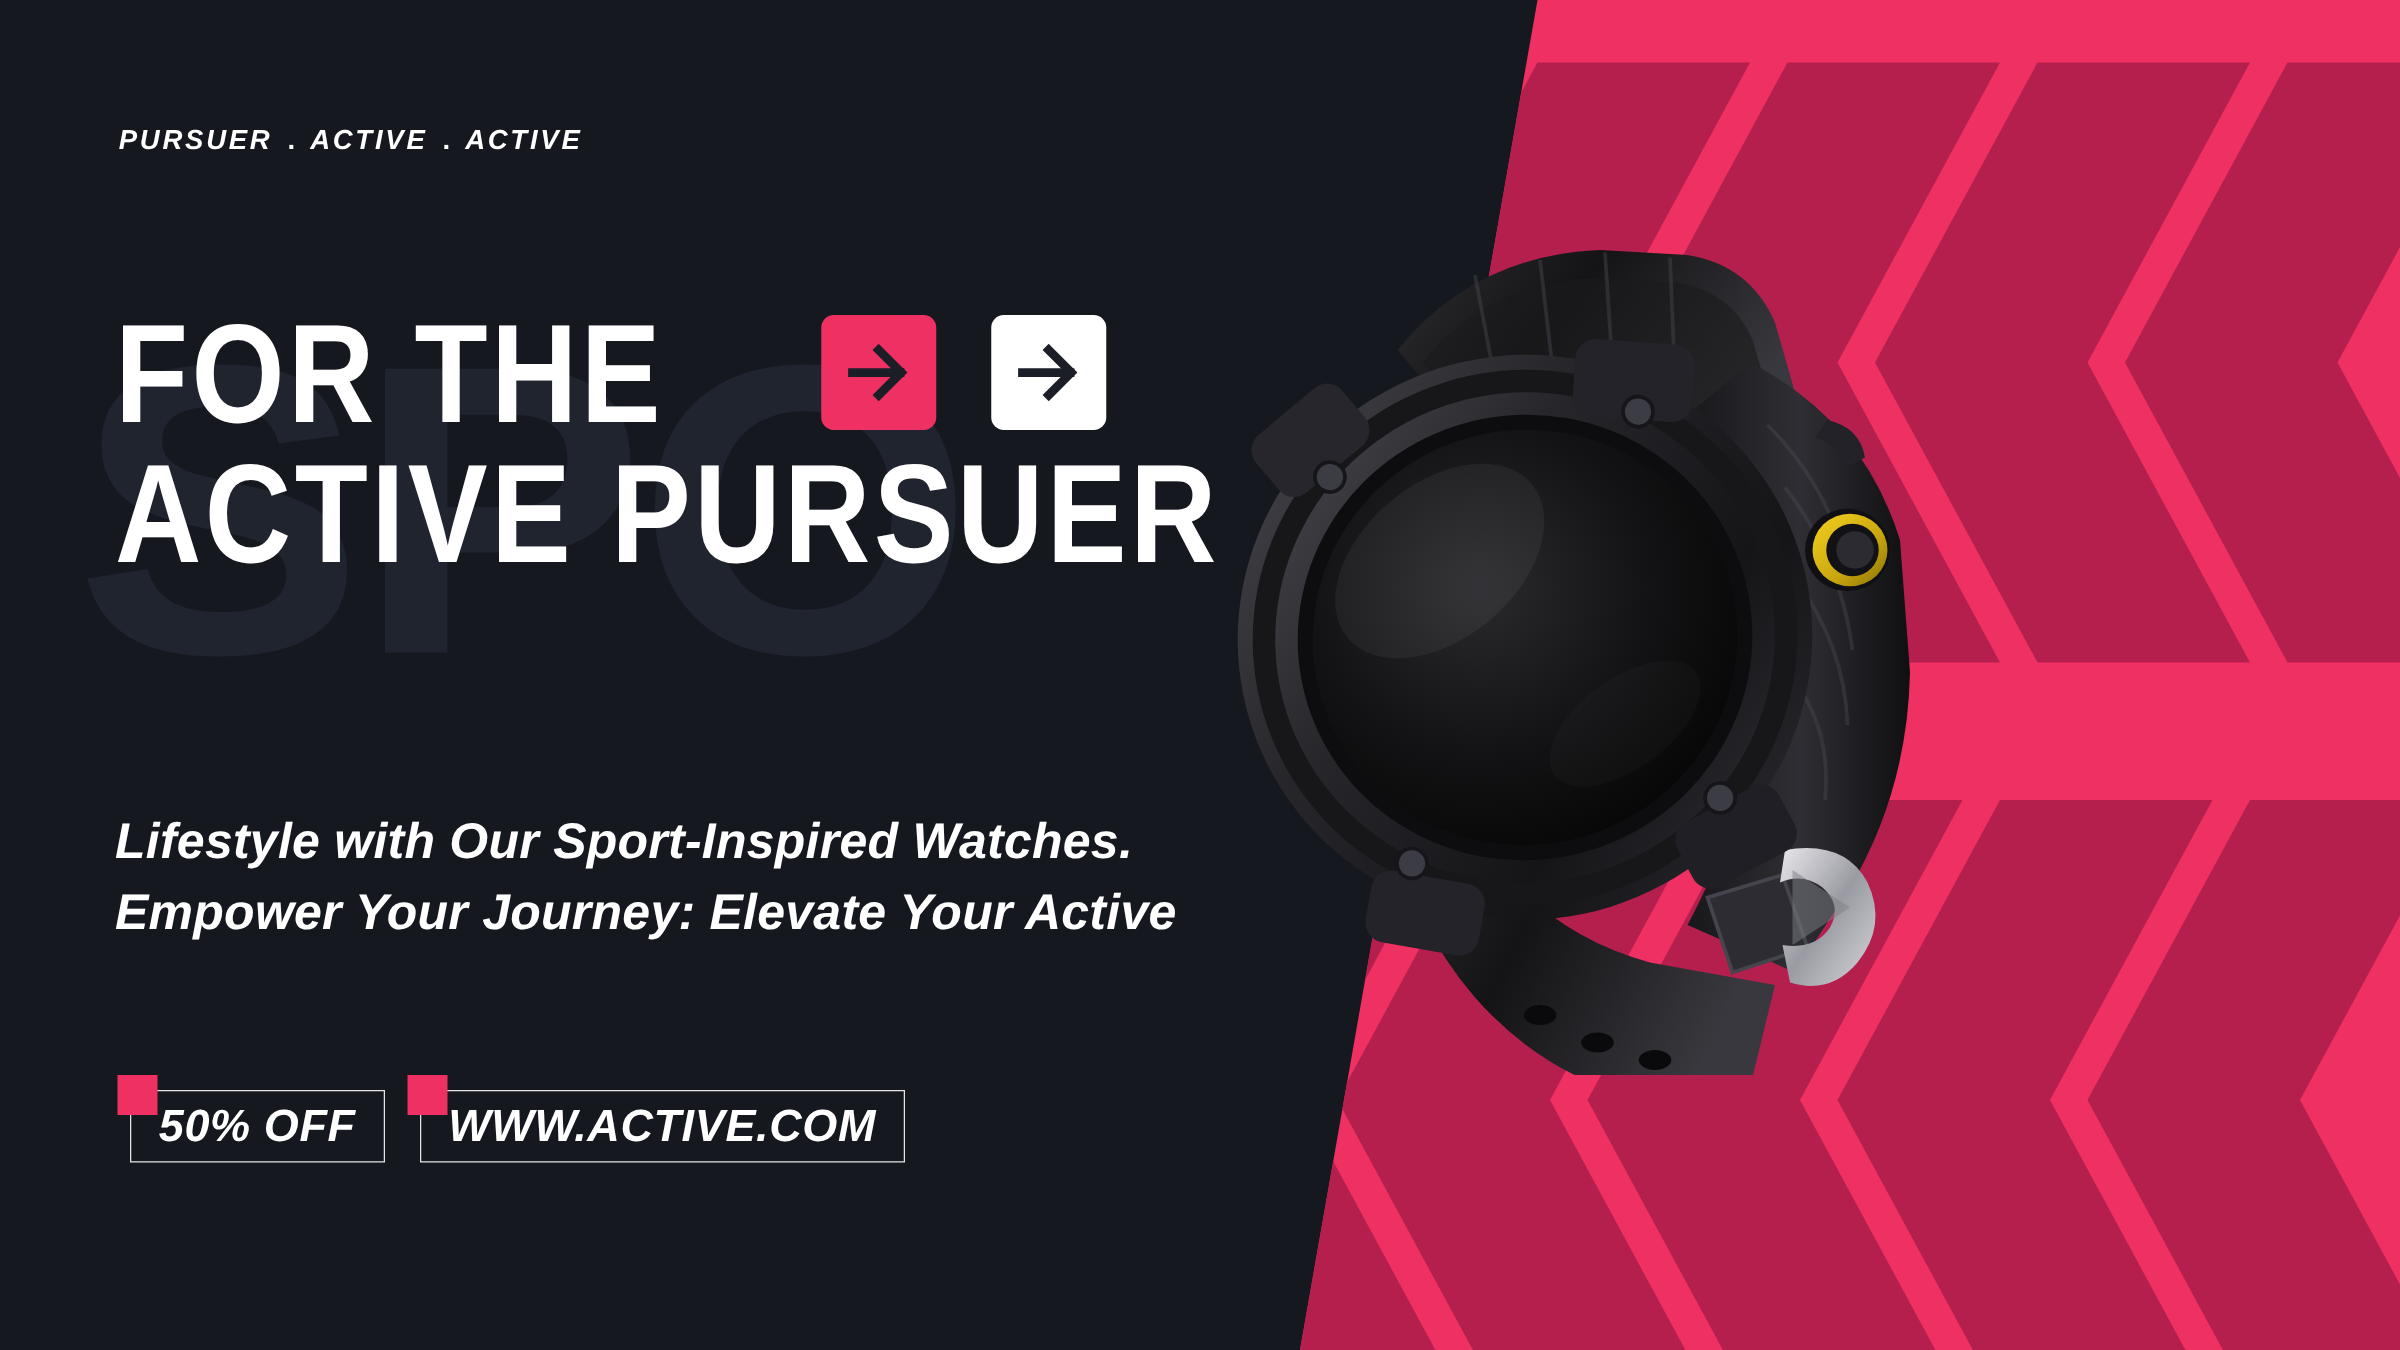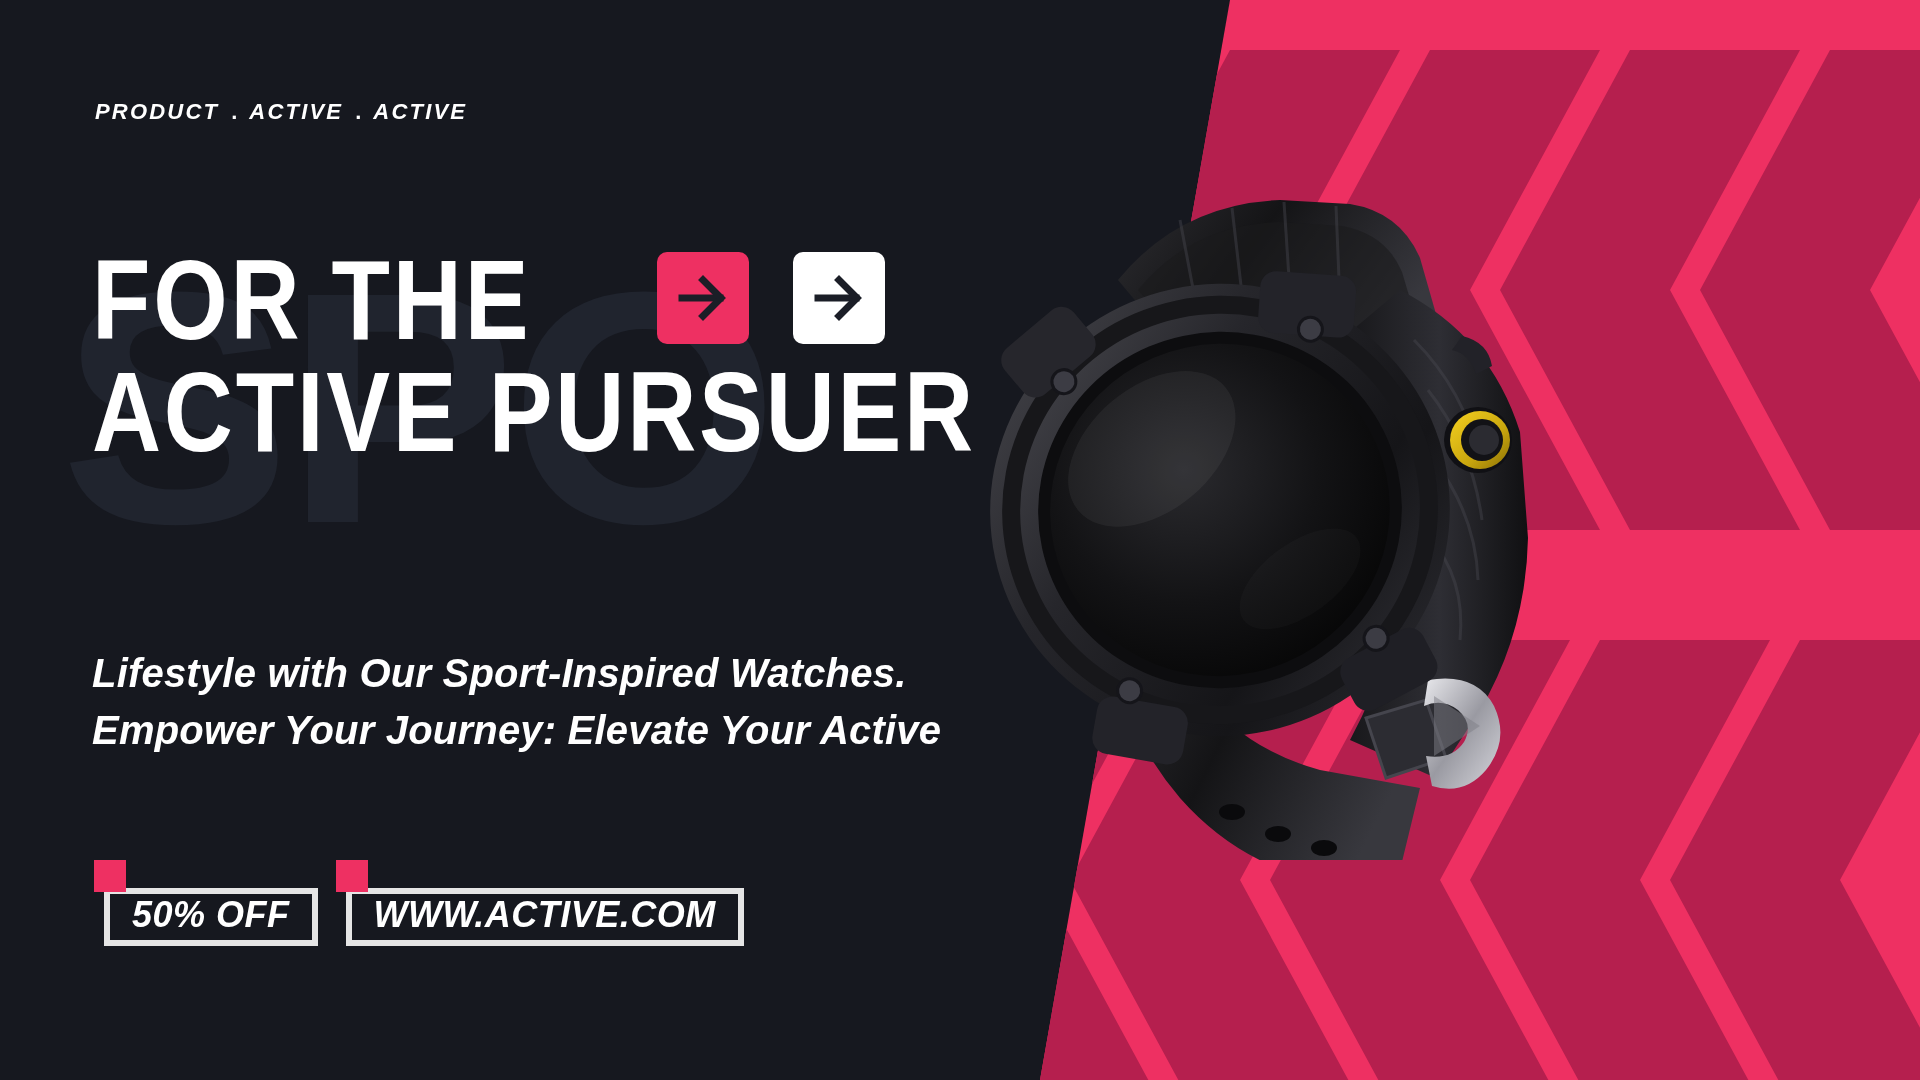--- a/index.html
+++ b/index.html
@@ -133,24 +133,24 @@
   .badge-wrap { position:relative; }
   .badge-square {
     position:absolute;
     left:0; top:0;
     width:32px; height:32px;
     background:#EE3062;
     z-index:2;
   }
   .badge-box {
     position:relative;
-    margin-left:10px; margin-top:28px;
-    border:6px solid #e5e5e5;
+    margin-left:10px; margin-top:12px;
+    border:1px solid #e5e5e5;
     height:58px;
-    display:flex; align-items:flex-start;
+    display:flex; align-items:center;
     padding:0 22px;
   }
   .badge-text {
     font-family:"Liberation Sans Narrow","Liberation Sans", sans-serif;
     font-size:36px;
     font-weight:bold;
     font-style:italic;
     color:#FFFFFF;
     letter-spacing:0.5px;
     white-space:nowrap;
@@ -284,21 +284,21 @@
       <ellipse cx="0" cy="0" rx="34" ry="33" fill="#101014"></ellipse>
       <ellipse cx="2" cy="0" rx="30" ry="29" fill="url(#crownGrad)"></ellipse>
       <ellipse cx="4" cy="0" rx="21" ry="21" fill="#121216"></ellipse>
       <ellipse cx="6" cy="0" rx="15" ry="15" fill="#2B2B31"></ellipse>
     </g>
 
     <path d="M582 196 Q608 202 612 226 L596 234 Q590 214 572 210 Z" fill="#222228"></path>
   </svg>
 
   <nav class="nav">
-    <span class="nav-item">PRODUCT</span>
+    <span class="nav-item">PURSUER</span>
     <span class="nav-dot">.</span>
     <span class="nav-item">ACTIVE</span>
     <span class="nav-dot">.</span>
     <span class="nav-item">ACTIVE</span>
   </nav>
 
   <div class="headline">
     <div class="hl-row">
       <div class="hl-text">FOR THE</div>
       <div class="arrow-group">

